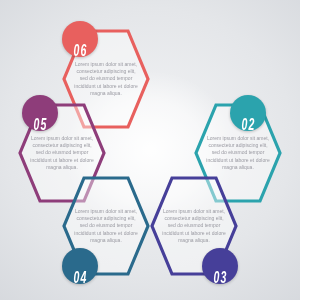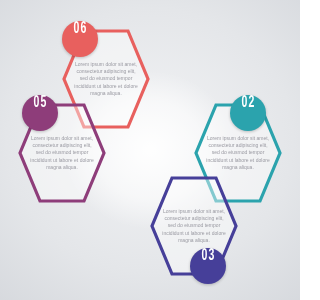--- a/index.html
+++ b/index.html
@@ -23,22 +23,23 @@
   }
   .hextext{
     font-size:5.0px;line-height:7.1px;
     text-align:center;color:#9a9aa2;
     letter-spacing:0.02px;
     padding:0 12px;
     font-family:"Liberation Sans", sans-serif;
   }
   .badge{
     position:absolute;border-radius:50%;
-    display:flex;align-items:flex-start;justify-content:center;
+    display:flex;align-items:flex-end;justify-content:center;
     box-shadow:0 1px 3px rgba(0,0,0,0.22);
+    font-style:italic;
   }
   .badge .num{
     color:#ffffff;
     font-family:"Liberation Sans Narrow","Liberation Sans", sans-serif;
     font-weight:700;
     font-size:13.5px;
     letter-spacing:1.6px;
     text-indent:1.6px;
     transform:scaleX(0.78) scaleY(1.18);
     line-height:1;
@@ -80,26 +81,37 @@
       <polygon class="outline" points="22,2 66,2 86,50 66,98 22,98 2,50" style="stroke:#2ba3ad"></polygon>
     </svg>
     <div class="hexbody" style="width:88px;height:100px;">
       <div class="hextext">Lorem ipsum dolor sit amet, consectetur adipiscing elit, sed do eiusmod tempor incididunt ut labore et dolore magna aliqua.</div>
     </div>
     <div class="badge" style="left:36px;top:-8px;width:36px;height:36px;background:#2ba3ad;">
       <span class="num">02</span>
     </div>
   </div>
 
+  <div class="hexwrap" style="left:62px;top:176px;width:88px;height:100px;">
+    <svg class="hexsvg" width="88" height="100" viewBox="0 0 88 100">
+      <polygon class="outline" points="22,2 66,2 86,50 66,98 22,98 2,50" style="stroke:#2a6a8c"></polygon>
+    </svg>
+    <div class="hexbody" style="width:88px;height:100px;">
+      <div class="hextext">Lorem ipsum dolor sit amet, consectetur adipiscing elit, sed do eiusmod tempor incididunt ut labore et dolore magna aliqua.</div>
+    </div>
+    <div class="badge" style="left:0px;top:72px;width:36px;height:36px;background:#2a6a8c;">
+      <span class="num">04</span>
+    </div>
+  </div>
 
   <div class="hexwrap" style="left:150px;top:176px;width:88px;height:100px;">
     <svg class="hexsvg" width="88" height="100" viewBox="0 0 88 100">
       <polygon class="outline" points="22,2 66,2 86,50 66,98 22,98 2,50" style="stroke:#463f99"></polygon>
     </svg>
     <div class="hexbody" style="width:88px;height:100px;">
       <div class="hextext">Lorem ipsum dolor sit amet, consectetur adipiscing elit, sed do eiusmod tempor incididunt ut labore et dolore magna aliqua.</div>
     </div>
-    <div class="badge" style="left:40px;top:72px;width:36px;height:36px;background:#463f99;">
+    <div class="badge" style="left:52px;top:72px;width:36px;height:36px;background:#463f99;">
       <span class="num">03</span>
     </div>
   </div>
 
 </div>
 
 </body></html>

